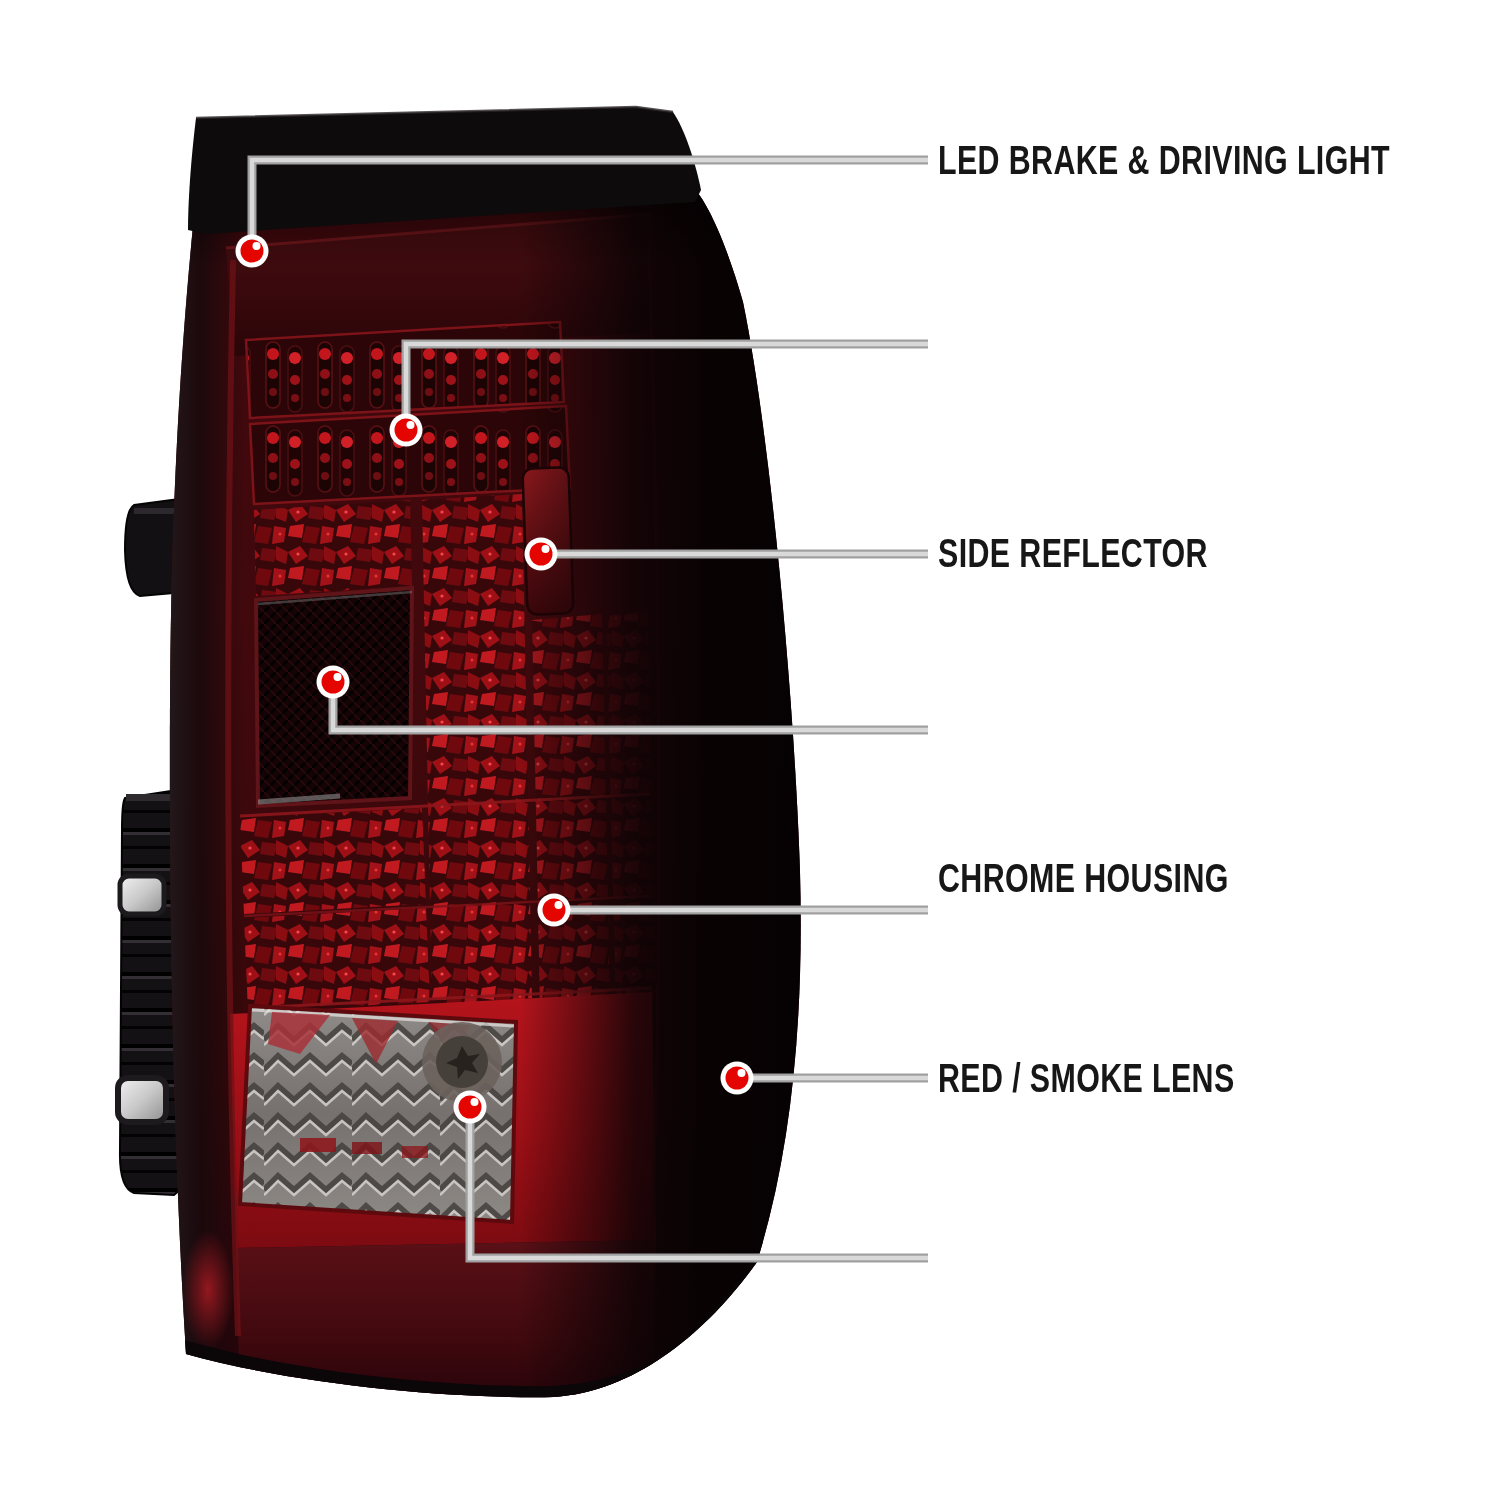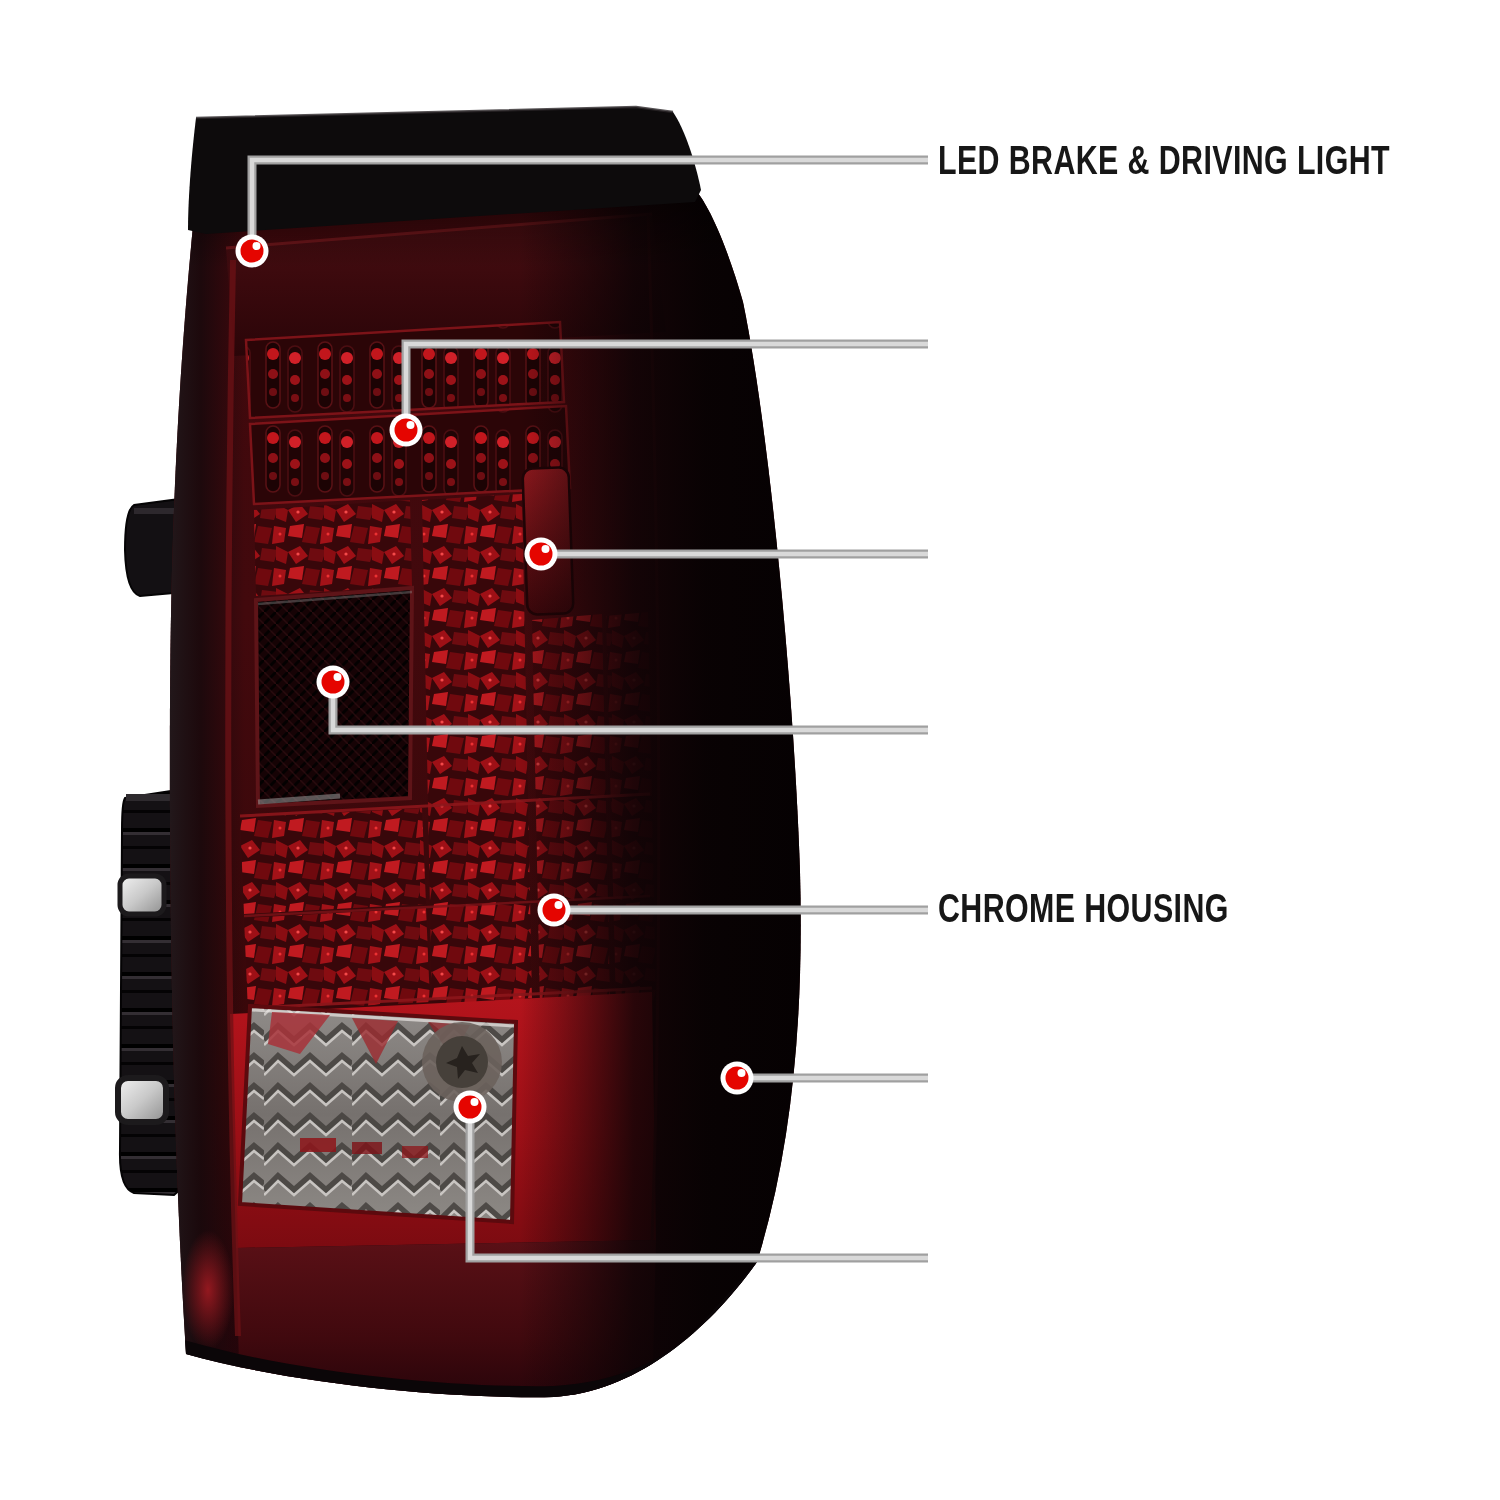--- a/index.html
+++ b/index.html
@@ -276,21 +276,27 @@
           <circle cx="474.5" cy="1102" r="4" fill="#ffffff"></circle>
     </g>
   </g>
 </svg>
 
   <div class="co" style="top:138px">
     <div class="co-title">LED BRAKE &amp; DRIVING LIGHT</div>
   </div>
 
 
-
-
-  <div class="co" style="top:886px">
+  <div class="co" style="top:531px">
+    <div class="co-title">SIDE REFLECTOR</div>
+  </div>
+
+
+  <div class="co" style="top:856px">
     <div class="co-title">CHROME HOUSING</div>
   </div>
 
+  <div class="co" style="top:1056px">
+    <div class="co-title">RED / SMOKE LENS</div>
+  </div>
 
 
 </div>
 
 </body></html>

